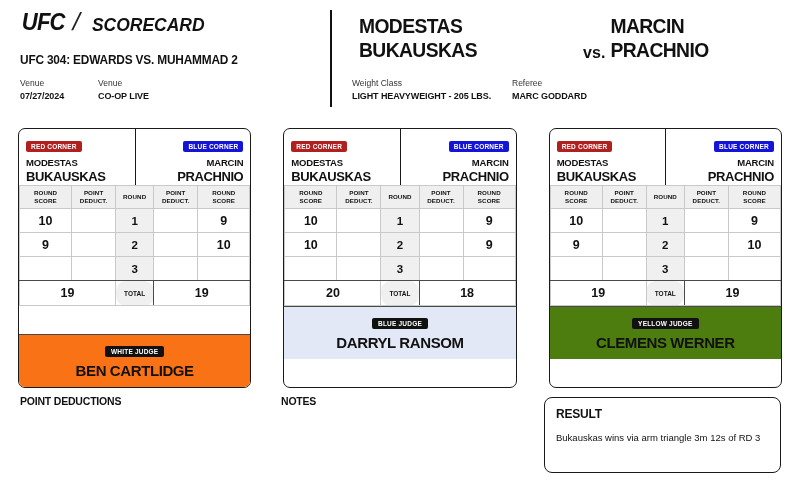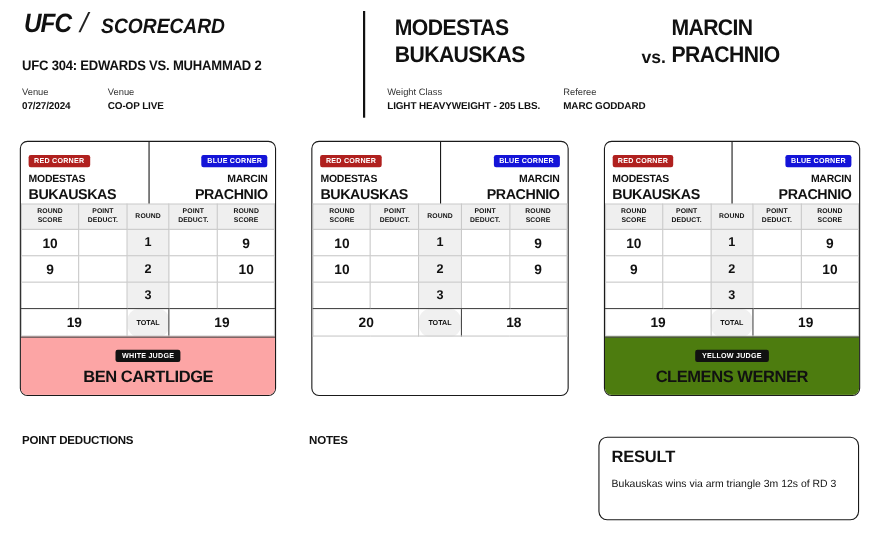--- a/index.html
+++ b/index.html
@@ -95,34 +95,34 @@
   .card-foot {
     text-align: center; padding: 5px 0 8px 0;
     border-top: 1.5px solid #4a4a4a;
   }
   .judge-badge {
     display: inline-block; background: #111; color: #fff;
     font-size: 6.5px; font-weight: 900; padding: 2.5px 6px 2px 6px;
     border-radius: 2px; letter-spacing: 0.2px;
   }
   .judge-name { font-size: 15px; font-weight: 900; margin-top: 4px; letter-spacing: -0.4px; }
-  .foot-white  { background: #fca5a5; }
+  .foot-white  { background: #f97316; margin-top: 28px; }
   .foot-blue   { background: #E2E8F6; }
   .foot-yellow { background: #4d7c0f; }
 
   
   .bottom { position: absolute; top: 395px; left: 0; width: 800px; padding: 0 18px; }
   .sec-label { font-size: 10.5px; font-weight: 900; letter-spacing: -0.2px; }
   .lbl-pd { position: absolute; left: 20px; top: 0; }
   .lbl-notes { position: absolute; left: 281px; top: 0; }
   .result-box {
     position: absolute; left: 544px; top: 2px; width: 237px; height: 76px;
     border: 1.6px solid #1a1a1a; border-radius: 8px; padding: 9px 11px;
   }
-  .result-title { font-size: 15px; font-weight: 900; letter-spacing: -0.2px; }
+  .result-title { font-size: 12px; font-weight: 900; letter-spacing: -0.2px; }
   .result-text { font-size: 9.5px; font-weight: 400; line-height: 1.75; margin-top: 9px; color: #111; }
 </style>
 </head>
 <body>
 
 <div class="page">
 
   <div class="header">
 
     <div class="hdr-left">
@@ -288,20 +288,24 @@
             <td></td>
             <td></td>
           </tr>
           <tr class="total-row">
             <td colspan="2">20</td>
             <td class="totlbl">TOTAL</td>
             <td colspan="2">18</td>
           </tr>
         </tbody>
       </table>
+      <div class="card-foot foot-blue">
+        <span class="judge-badge">BLUE JUDGE</span>
+        <div class="judge-name">DARRYL RANSOM</div>
+      </div>
     </div>
 
     <div class="card">
       <div class="card-head">
         <div class="corner-box left">
           <span class="badge red">RED CORNER</span>
           <div class="fn-first">MODESTAS</div>
           <div class="fn-last">BUKAUSKAS</div>
         </div>
         <div class="corner-box right">

